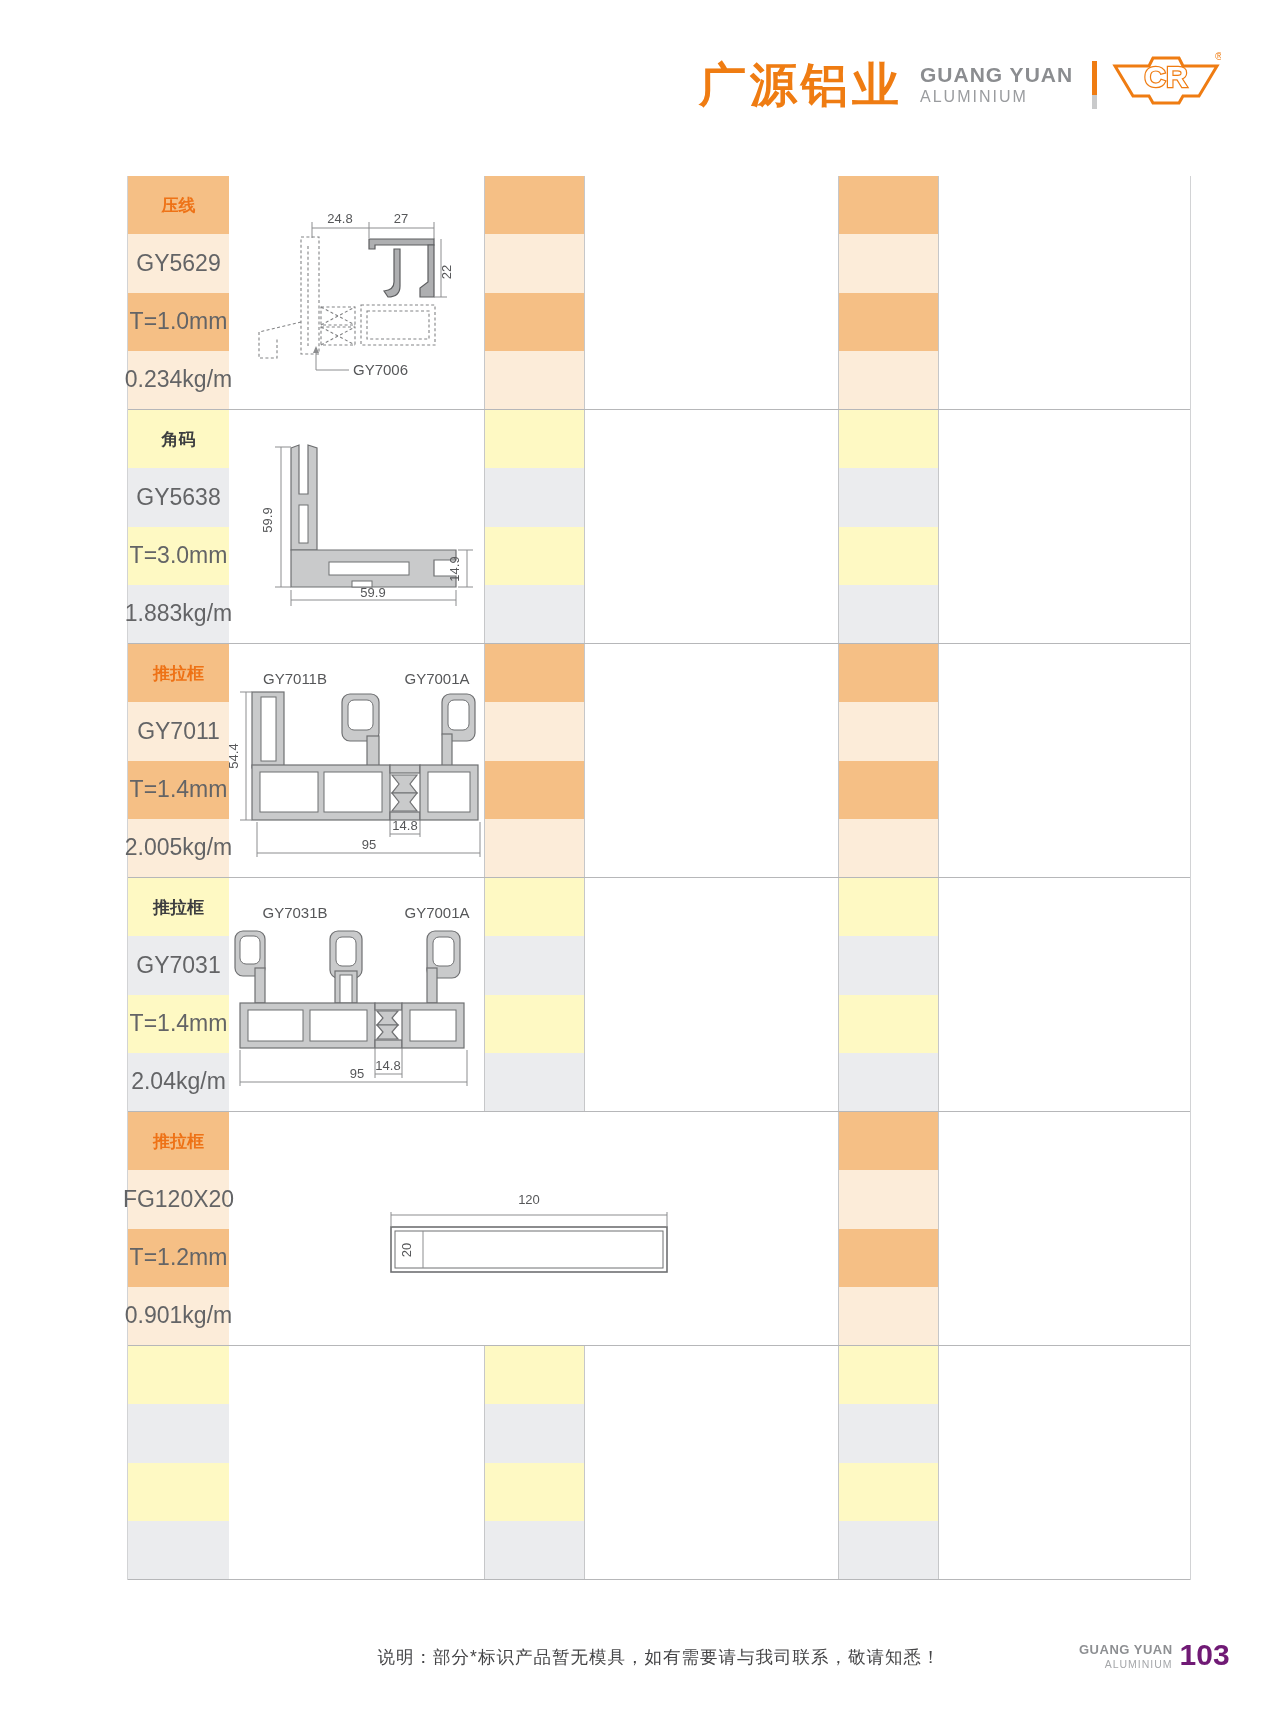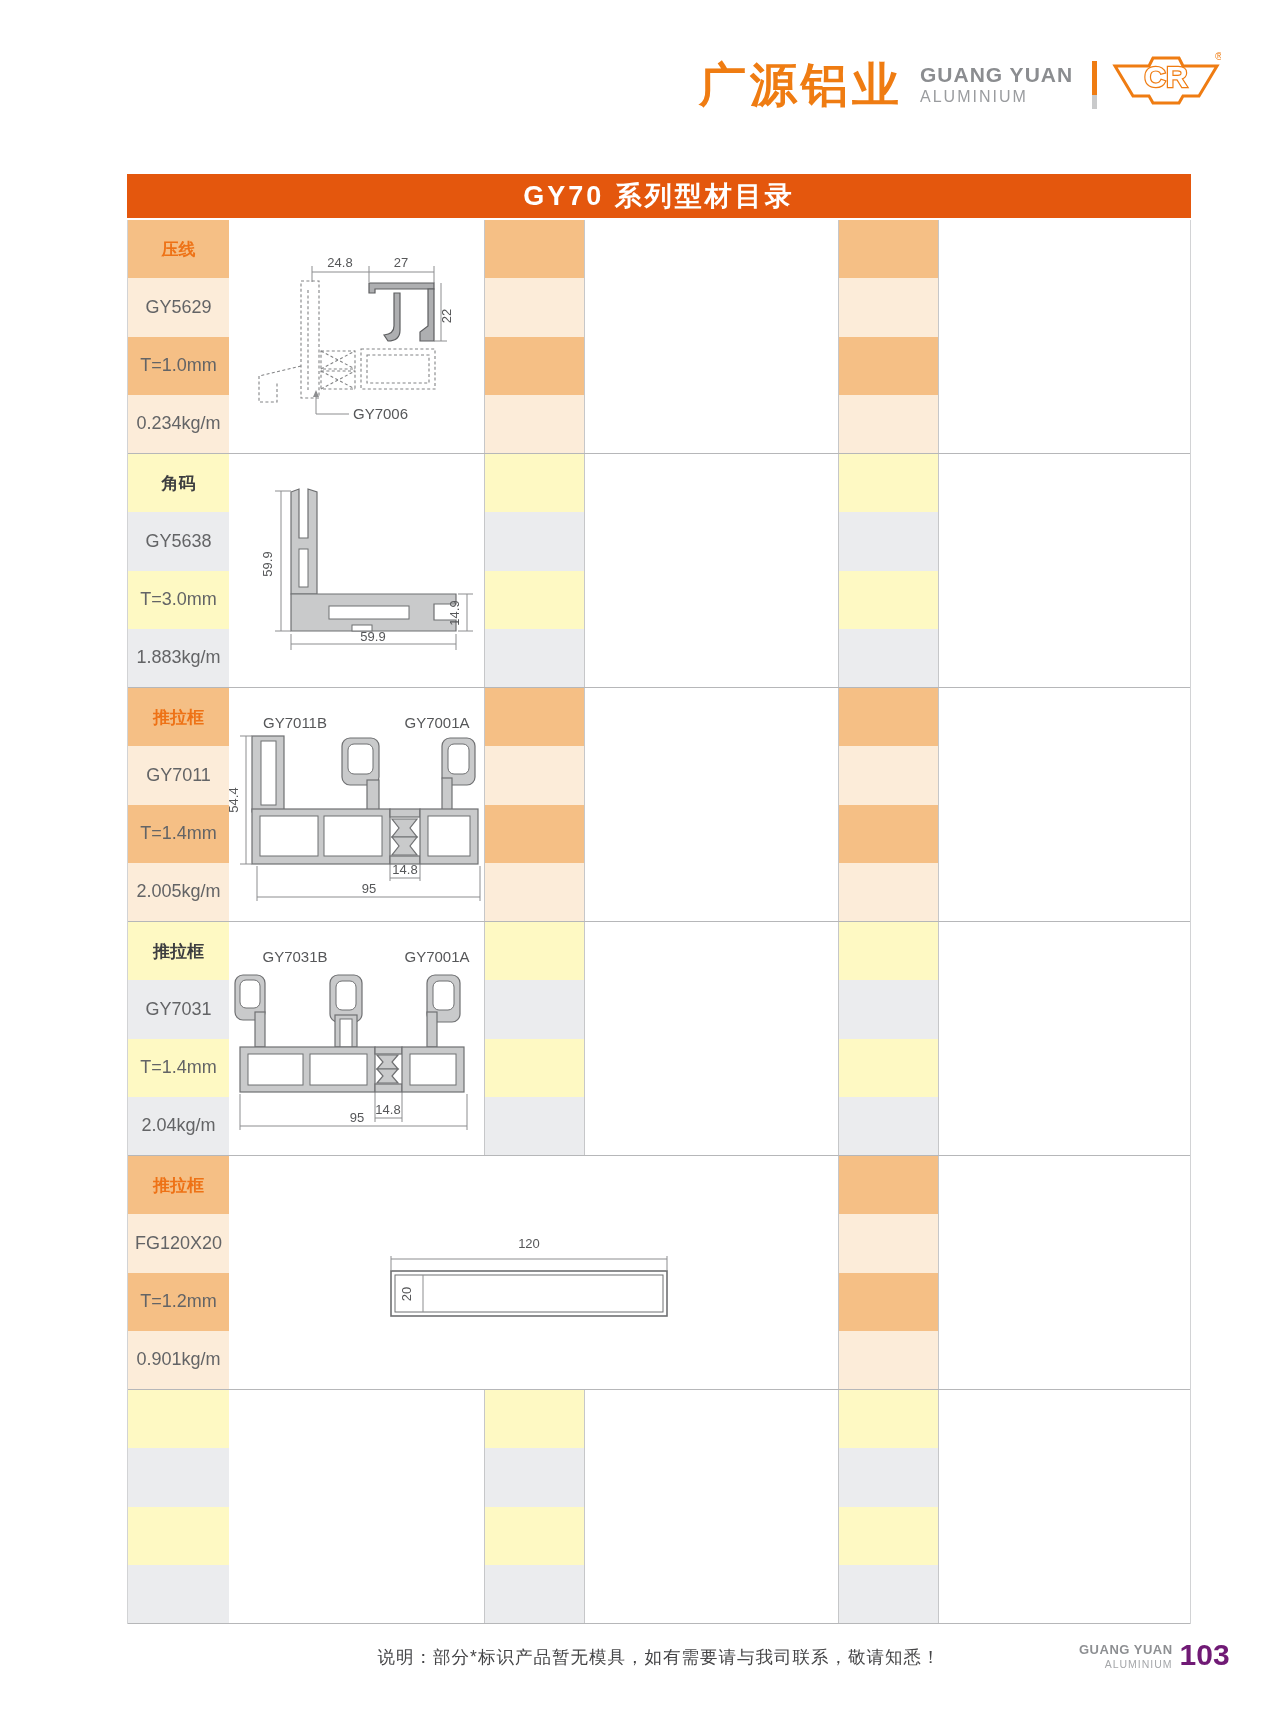--- a/index.html
+++ b/index.html
@@ -31,21 +31,21 @@
   .stack{display:flex;flex-direction:column;height:100%;box-sizing:border-box;justify-content:flex-end;}
   .striped{border-left:1px solid #c6c7c9;border-right:1px solid #c6c7c9;}
   .cell{flex:1 1 0;display:flex;align-items:center;justify-content:center;}
   .o .cA{background:#f5bf85;}
   .o .cB{background:#fcecd9;}
   .g .cA{background:#fef9c3;}
   .g .cB{background:#ebecee;}
   .cat-label{font-size:17px;font-weight:bold;}
   .o .cat-label{color:#ee7216;}
   .g .cat-label{color:#3d3e40;}
-  .val{font-size:18px;color:#636466;}
+  .val{font-size:23px;color:#636466;}
   .dwg{position:absolute;left:0;top:0;overflow:visible;}
 
   
   .pf{fill:#c9cacb;stroke:#6f7072;stroke-width:1.2;}       
   .pfd{fill:#aeafb1;stroke:#5d5e60;stroke-width:1.2;}      
   .cut{fill:#ffffff;stroke:#6f7072;stroke-width:1;}        
   .dash{fill:none;stroke:#828385;stroke-width:1.1;stroke-dasharray:3 2.4;}
   .dim{stroke:#8c8d8f;stroke-width:1;fill:none;}
   .dt{font-size:13px;fill:#565759;font-family:"Liberation Sans",sans-serif;}
   .pl{font-size:15px;fill:#565759;font-family:"Liberation Sans",sans-serif;}
@@ -73,21 +73,20 @@
     <div class="d-o"></div>
     <div class="d-g"></div>
   </div>
   <svg class="brand-emblem" width="110" height="60" viewBox="0 0 110 60">
     <path d="M4,16 H38 L42,8 H68 L72,16 H106 L88,46 H72 L68,53 H42 L38,46 H22 Z" fill="none" stroke="#ef7c12" stroke-width="3" stroke-linejoin="miter"></path>
     <text x="55" y="37" text-anchor="middle" font-size="30" font-weight="bold" fill="#ffffff" stroke="#ef7c12" stroke-width="2.4" paint-order="stroke">CR</text>
     <text x="104" y="10" font-size="11" fill="#ef7c12">®</text>
   </svg>
 
   <div class="cat">
-    <div class="tbar">GY70 系列型材目录</div>
     <div class="body">
 
       <div class="sec o">
         <div class="col c-lab1 stack">
           <div class="cell cA cat-label">压线</div>
           <div class="cell cB val">GY5629</div>
           <div class="cell cA val">T=1.0mm</div>
           <div class="cell cB val">0.234kg/m</div>
         </div>
         <div class="col c-draw1">

